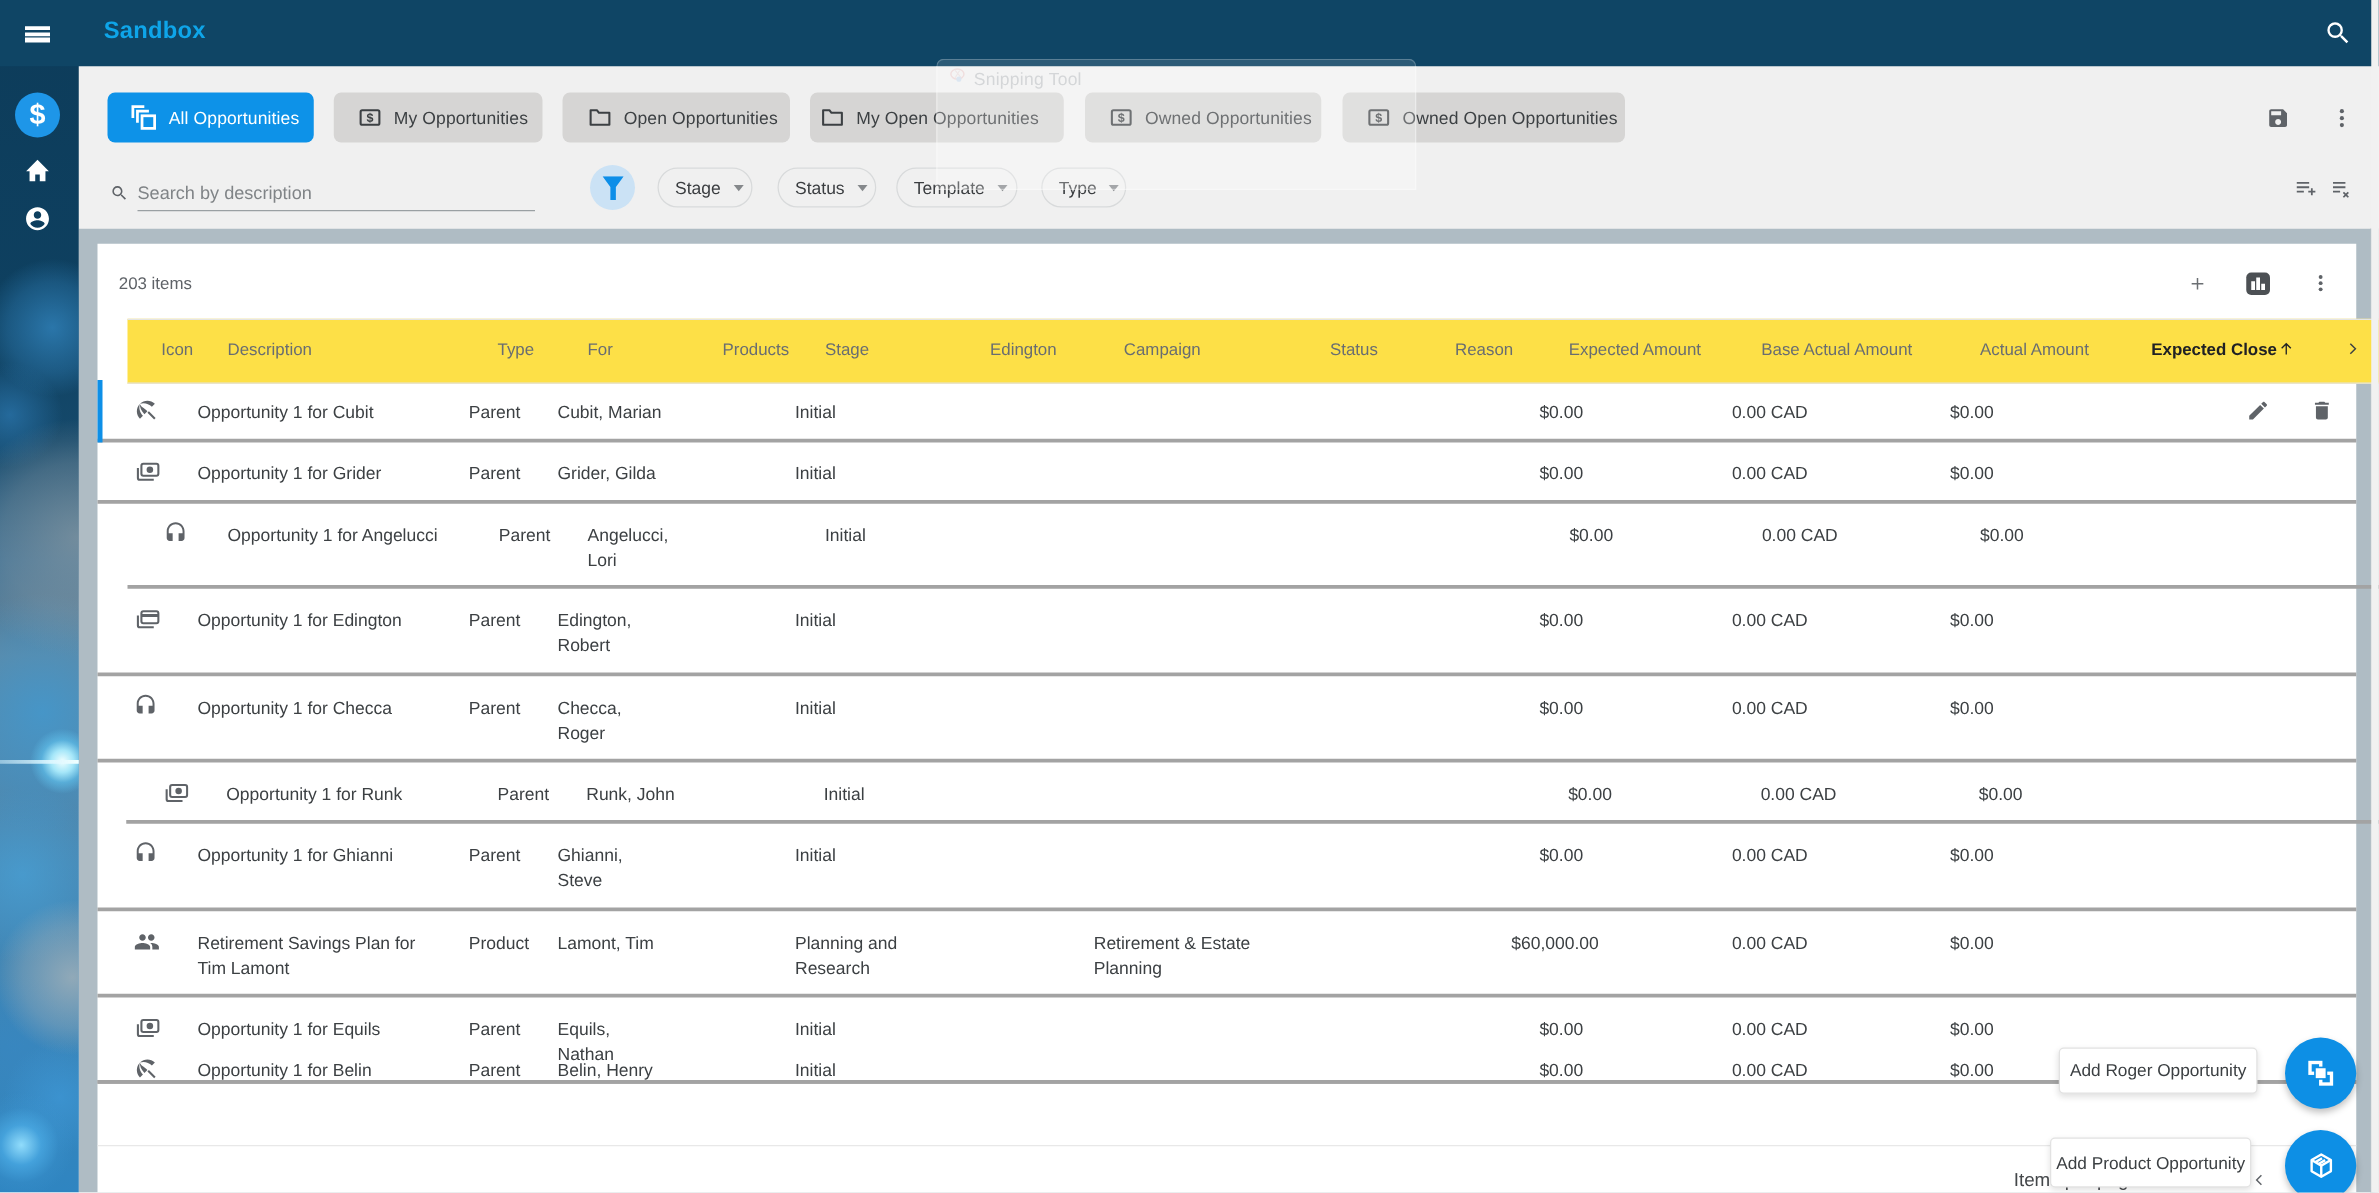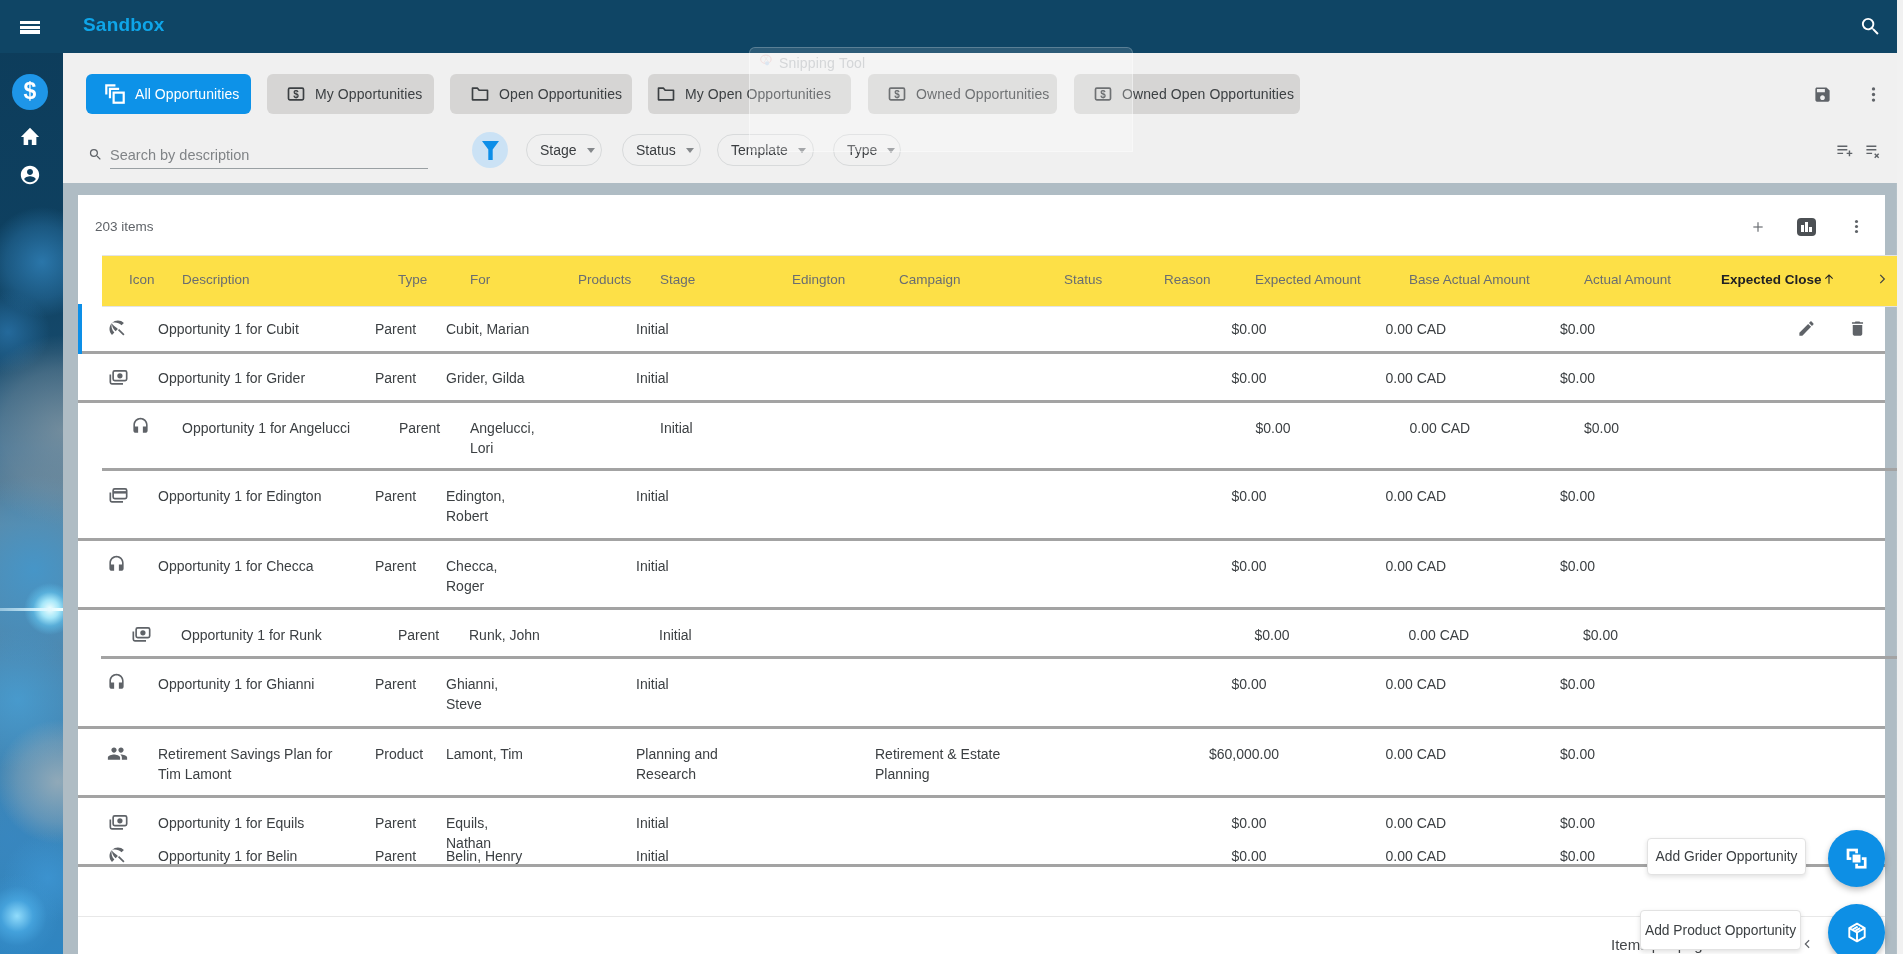--- a/index.html
+++ b/index.html
@@ -368,21 +368,21 @@
     </svg>
   <div class="ghost-title">Snipping Tool</div>
 </div>
 
 <div class="footer-label" style="left:1611px;top:936px;">Items per page</div>
 <div class="footer-label" style="left:1733px;top:936px;">10</div>
 <svg style="position:absolute;left:1801px;top:936px" width="13" height="16" viewBox="0 0 24 24" fill="none" stroke="#5f6368" stroke-width="2.2">
     <path d="M15 5l-7 7 7 7"></path>
   </svg>
 
-<div class="tooltip" style="left:1647px;top:838px;width:159px;height:37px;">Add Grider Opportunity</div>
+<div class="tooltip" style="left:1647px;top:838px;width:159px;height:37px;">Add Roger Opportunity</div>
 <div class="tooltip" style="left:1640px;top:910px;width:161px;height:40px;">Add Product Opportunity</div>
 
 <div class="fab" style="left:1828px;top:830px;">
   <svg width="21" height="21" viewBox="0 0 21 21">
       <rect x="2" y="2" width="8.6" height="8.6" fill="none" stroke="#fff" stroke-width="2.7"></rect>
       <rect x="10.6" y="10.6" width="8.6" height="8.6" fill="none" stroke="#fff" stroke-width="2.7"></rect>
       <rect x="5.3" y="5.3" width="10.5" height="10.5" fill="#0d8fe5"></rect>
       <rect x="6.6" y="6.6" width="7.9" height="7.9" fill="#fff"></rect>
     </svg>
 </div>

